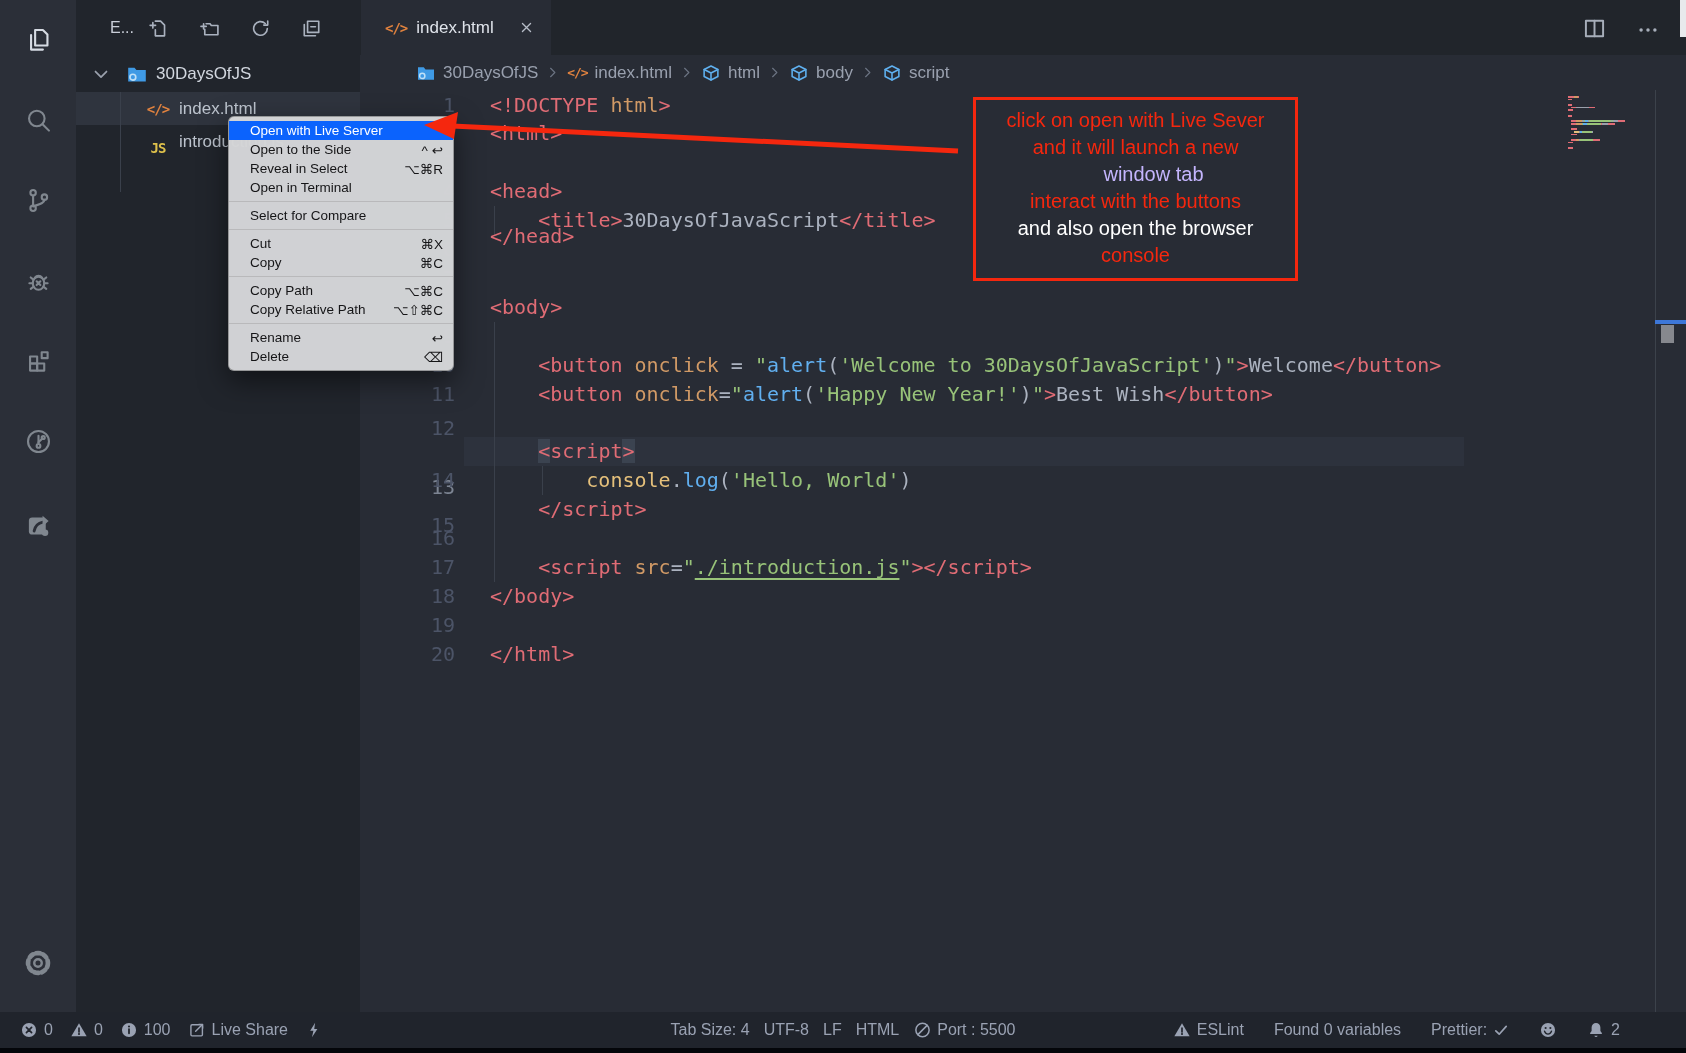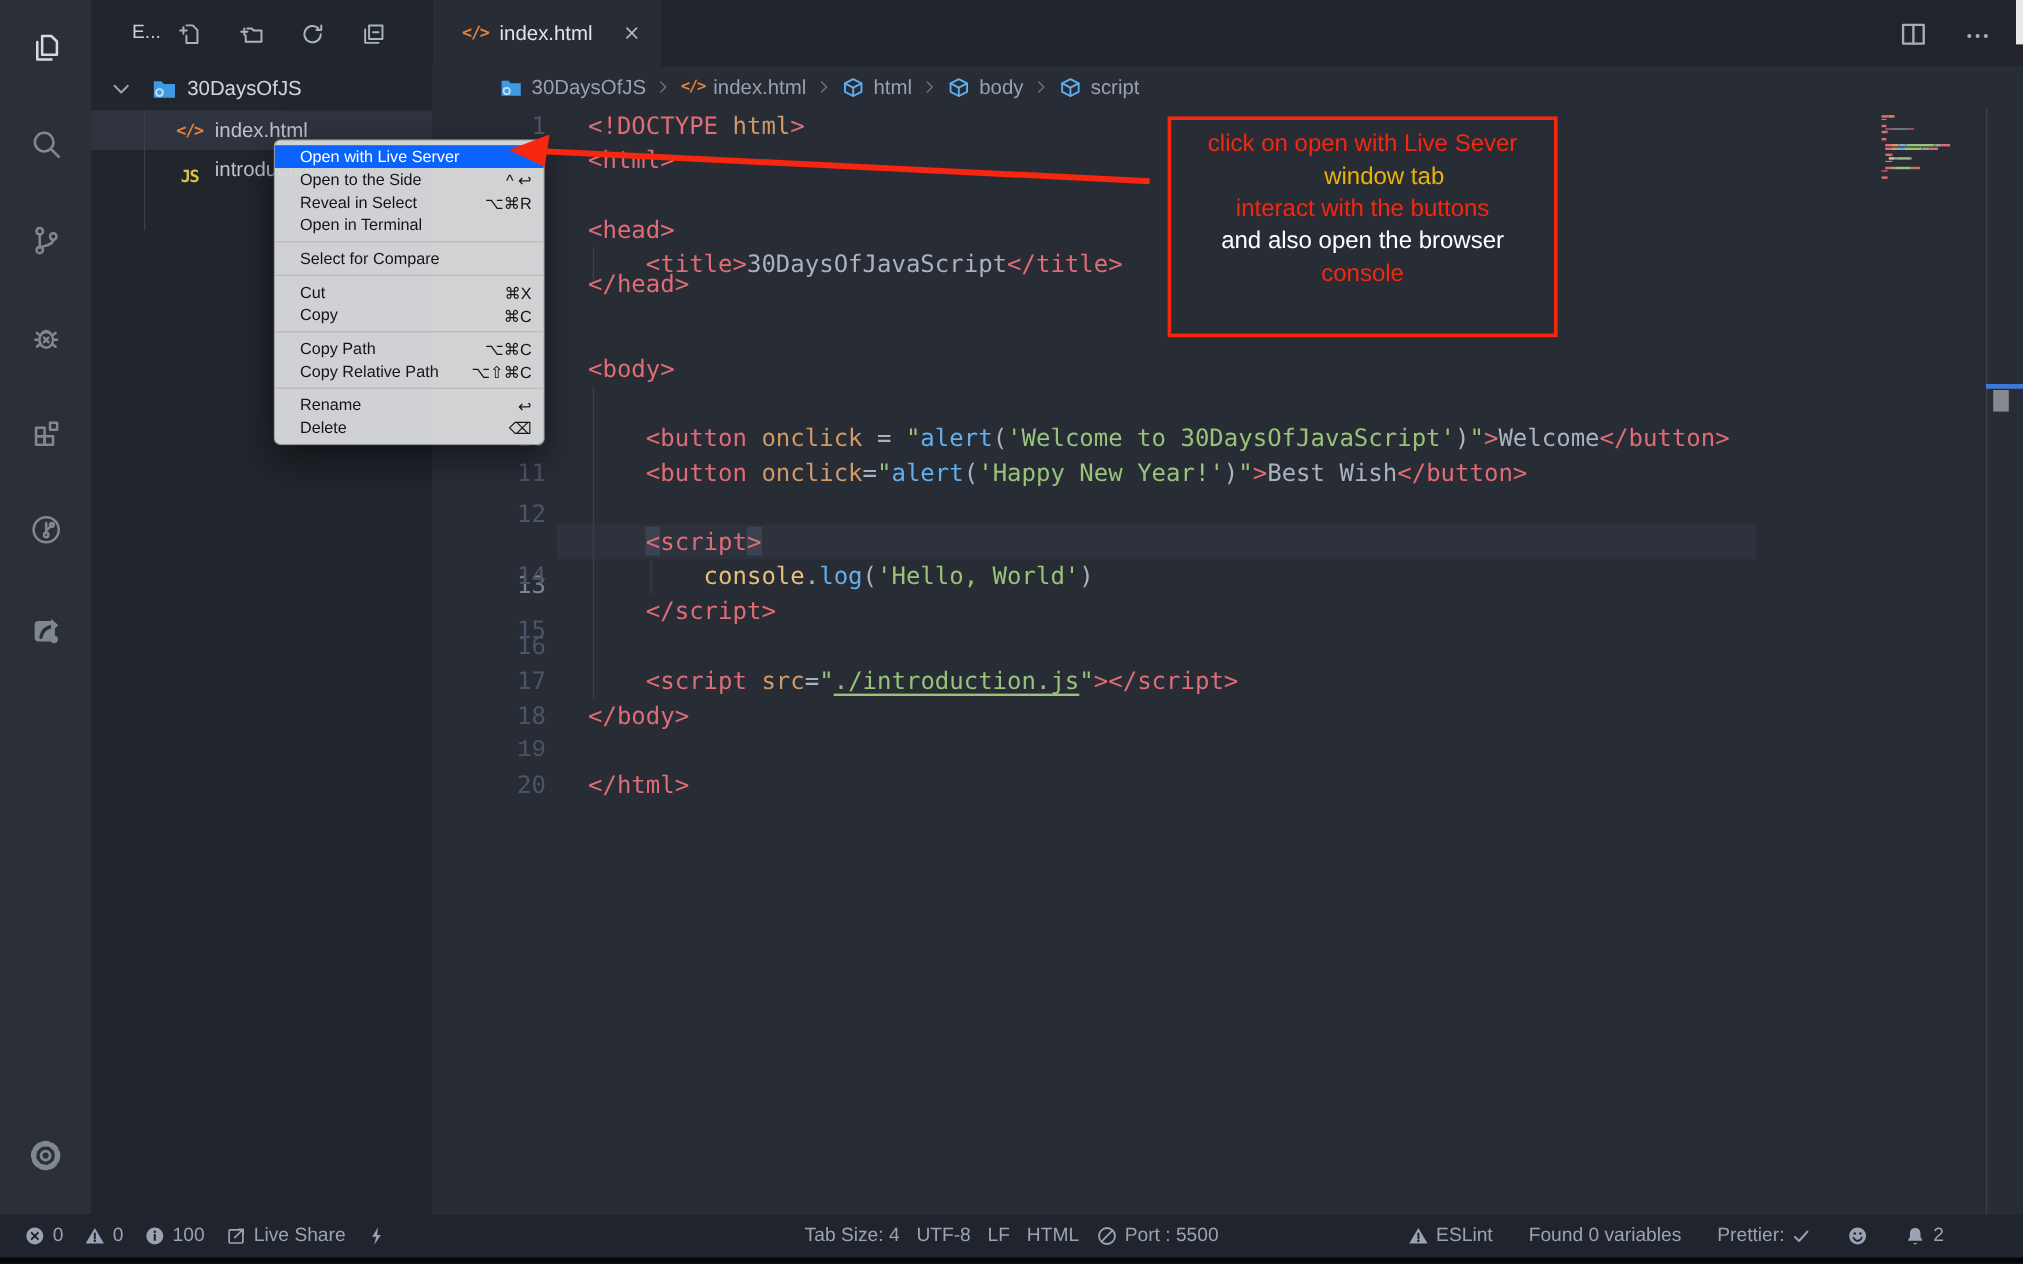--- a/index.html
+++ b/index.html
@@ -375,21 +375,21 @@
         <div class="lnum" style="top: 376.2px;">14</div>
         <div class="cline" style="top: 376.2px;"><span class="tk-sp">        </span><span class="tk-yel">console</span><span class="tk-txt">.</span><span class="tk-fn">log</span><span class="tk-txt">(</span><span class="tk-str">'Hello, World'</span><span class="tk-txt">)</span></div>
         <div class="lnum" style="top: 421px;">15</div>
         <div class="cline" style="top: 405.1px;"><span class="tk-sp">    </span><span class="tk-tag">&lt;/script&gt;</span></div>
         <div class="lnum" style="top: 434px;">16</div>
         <div class="cline" style="top: 434px;"></div>
         <div class="lnum" style="top: 462.9px;">17</div>
         <div class="cline" style="top: 462.9px;"><span class="tk-sp">    </span><span class="tk-tag">&lt;script</span><span class="tk-attr"> src</span><span class="tk-txt">=</span><span class="tk-str">"</span><span class="tk-lnk">./introduction.js</span><span class="tk-str">"</span><span class="tk-tag">&gt;</span><span class="tk-tag">&lt;/script&gt;</span></div>
         <div class="lnum" style="top: 491.8px;">18</div>
         <div class="cline" style="top: 491.8px;"><span class="tk-tag">&lt;/body&gt;</span></div>
-        <div class="lnum" style="top: 520.7px; font-family: Liberation Mono, monospace;">19</div>
+        <div class="lnum" style="top: 520.7px;">19</div>
         <div class="cline" style="top: 520.7px;"></div>
         <div class="lnum" style="top: 549.6px;">20</div>
         <div class="cline" style="top: 549.6px;"><span class="tk-tag">&lt;/html&gt;</span></div>
       </div>
     <div class="minimap" id="minimap">
         <div class="mm-line">
           <i style="width: 6.48px; background: rgb(224, 108, 117);"></i>
           <i style="width: 3.6px; background: rgb(209, 154, 102);"></i>
           <i style="width: 0.72px; background: rgb(224, 108, 117);"></i>
         </div>
@@ -534,21 +534,22 @@
         <span class="ctx-short">↩</span>
       </div>
       <div class="ctx-row">
         <span>Delete</span>
         <span class="ctx-short">⌫</span>
       </div>
     </div>
 
   <div class="note-box" id="note-box" style="border-color: rgb(245, 39, 14);">
       <div class="note-line" style="color: rgb(245, 39, 14);">click on open with Live Sever</div>
-      <div class="note-line" style="color: #eab308; padding-left: 36px;">window tab</div>
+      <div class="note-line" style="color: rgb(245, 39, 14);">and it will launch a new</div>
+      <div class="note-line" style="color: #c4b5fd; padding-left: 36px;">window tab</div>
       <div class="note-line" style="color: rgb(245, 39, 14);">interact with the buttons</div>
       <div class="note-line" style="color: #ffffff;">and also open the browser</div>
       <div class="note-line" style="color: rgb(245, 39, 14);">console</div>
     </div>
   <svg class="arrow-svg">
     <line x1="452" y1="126" x2="958" y2="151" stroke="#f5270e" stroke-width="5"></line>
     <polygon points="424,125 458,112 454,139" fill="#f5270e"></polygon>
   </svg>
 
   <div class="status-bar">

